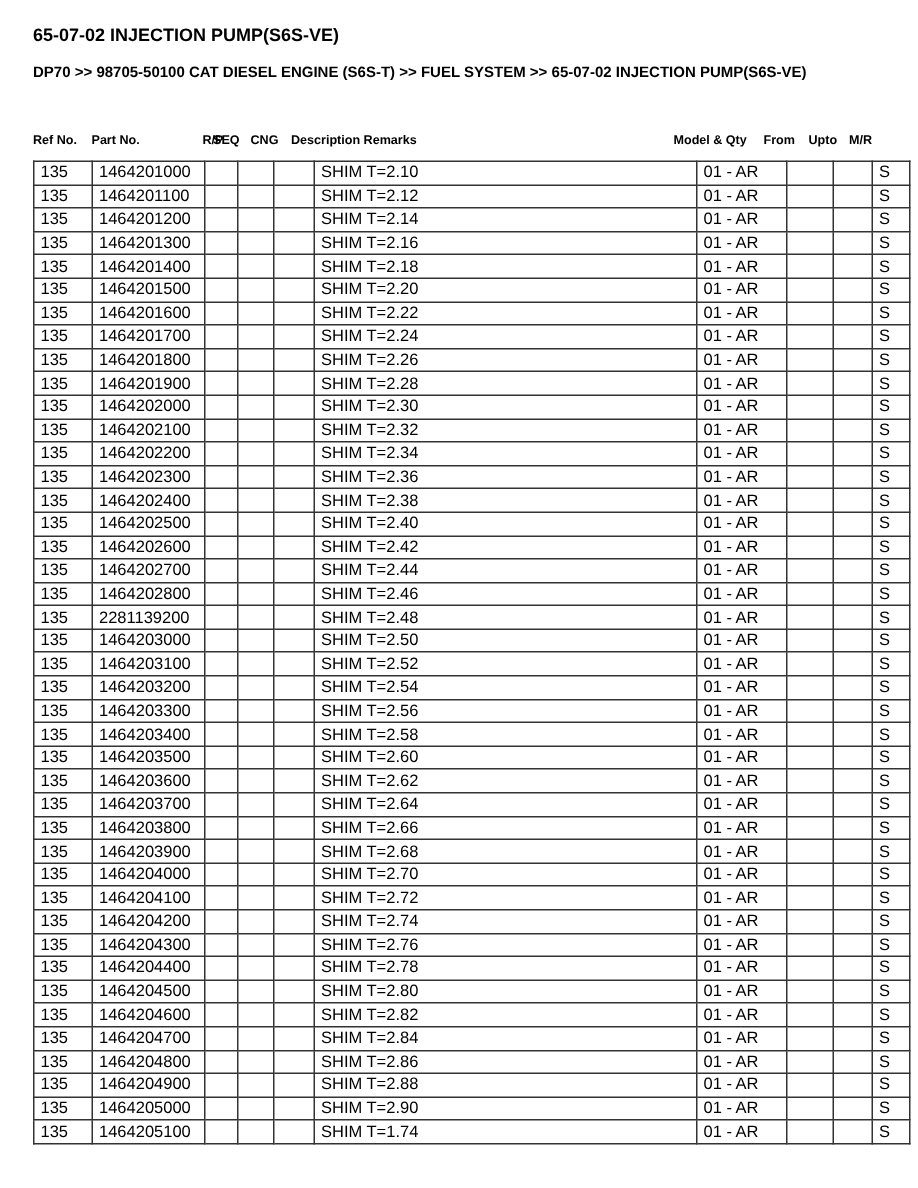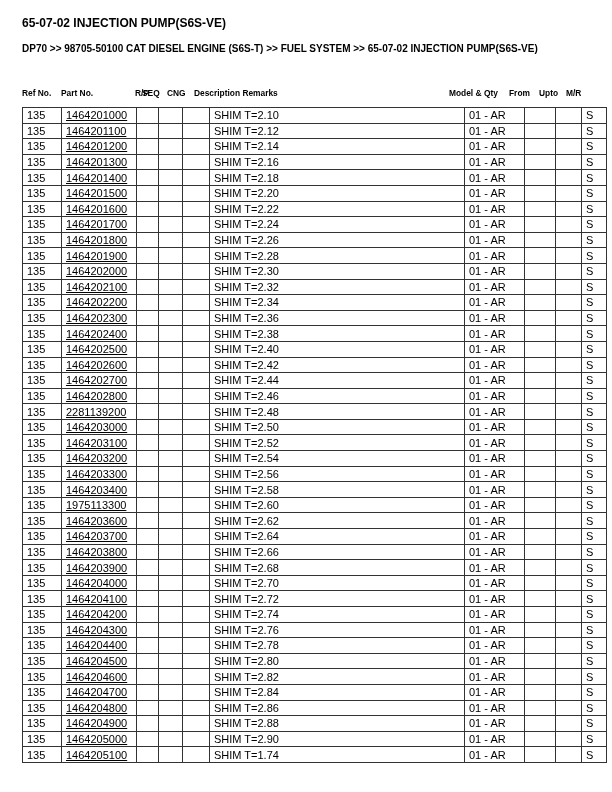--- a/index.html
+++ b/index.html
@@ -25,21 +25,21 @@
       border-collapse: collapse; table-layout: fixed;
       font-size: 11px;
     }
     table.parts td {
       border: 0.8px solid #333;
       height: 14.6px; padding: 0 0 0 4px;
       white-space: nowrap; overflow: hidden;
       vertical-align: middle;
     }
     td.c-ref { width: 34px; }
-    td.c-part { width: 70px; text-decoration: underline; }
+    td.c-part { width: 70px; }
     td.c-rp { width: 17px; padding: 0; }
     td.c-seq { width: 19px; padding: 0; }
     td.c-cng { width: 22px; padding: 0; }
     td.c-desc { width: 250px; }
     td.c-model { width: 55px; }
     td.c-from { width: 26px; padding: 0; }
     td.c-upto { width: 21px; padding: 0; }
     td.c-mr { width: 20px; padding-left: 6px; }
   </style>
 </head>
@@ -358,21 +358,21 @@
         <td class="c-seq"></td>
         <td class="c-cng"></td>
         <td class="c-desc">SHIM T=2.58</td>
         <td class="c-model">01 - AR</td>
         <td class="c-from"></td>
         <td class="c-upto"></td>
         <td class="c-mr">S</td>
       </tr>
       <tr>
         <td class="c-ref">135</td>
-        <td class="c-part">1975113300</td>
+        <td class="c-part">1464203500</td>
         <td class="c-rp"></td>
         <td class="c-seq"></td>
         <td class="c-cng"></td>
         <td class="c-desc">SHIM T=2.60</td>
         <td class="c-model">01 - AR</td>
         <td class="c-from"></td>
         <td class="c-upto"></td>
         <td class="c-mr">S</td>
       </tr>
       <tr>

